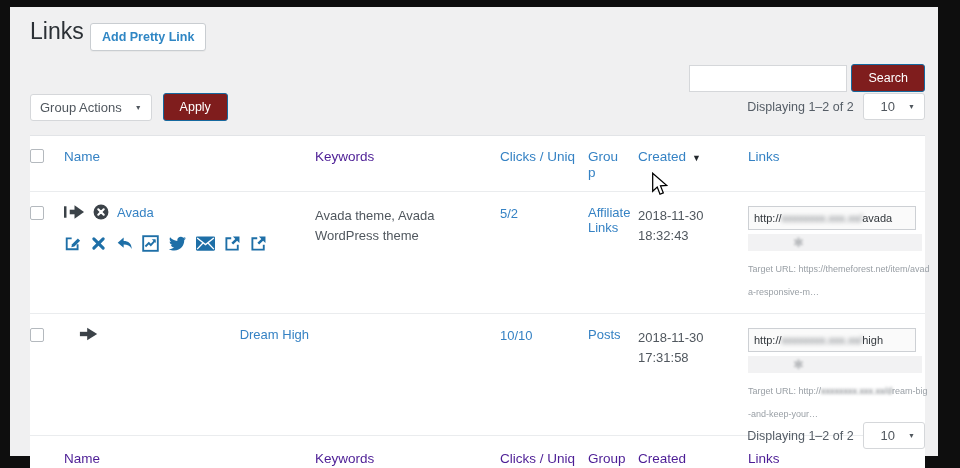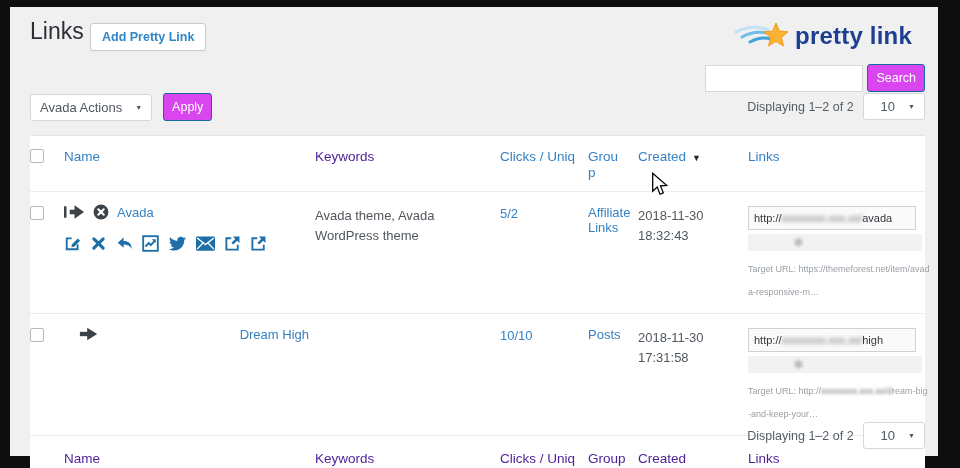--- a/index.html
+++ b/index.html
@@ -20,22 +20,22 @@
     position:absolute; left:80px; top:16px; background:#fff; border:1px solid #c9cdd1;
     border-radius:3px; color:#2f86c4; font-weight:bold; font-size:12.5px; padding:6px 11px;
     box-shadow:0 1px 0 #e8e8e8; cursor:pointer; font-family:inherit;
   }
   .logo { position:absolute; right:26px; top:12px; display:flex; align-items:center; gap:5px; }
   .logo-text { font-size:24px; font-weight:700; color:#1c3f92; letter-spacing:.2px; }
   
   .search-row { position:absolute; top:57px; right:13px; display:flex; align-items:center; }
   .search-input { width:158px; height:27px; border:1px solid #d5d7da; background:#fff; padding:0 6px; font-size:13px; font-family:inherit; }
   .btn-blue {
-    height:28px; margin-left:4px; background:#d946ef; color:#fff; border:1px solid #15699f;
-    border-radius:3px; font-size:12.5px; padding:0 8px; cursor:pointer; font-family:inherit;
+    height:28px; margin-left:4px; background:#7f1d1d; color:#fff; border:1px solid #15699f;
+    border-radius:3px; font-size:12.5px; padding:0 16px; cursor:pointer; font-family:inherit;
   }
   
   .bulk-row { position:absolute; left:20px; top:86px; display:flex; align-items:center; gap:7px; }
   .fake-select {
     background:#fff; border:1px solid #d5d7da; border-radius:3px; height:27px;
     display:flex; align-items:center; padding:0 9px; font-size:13px; color:#50575e; gap:13px; cursor:pointer;
   }
   .caret { font-size:7px; color:#50575e; }
   .displaying-top { position:absolute; top:86px; right:13px; display:flex; align-items:center; gap:9px; }
   .displaying-text { color:#555d66; font-size:12.5px; }
@@ -85,40 +85,29 @@
   .cursor { position:absolute; left:650px; top:172px; z-index:50; pointer-events:none; }
 </style>
 </head>
 <body>
 
 <div class="page">
 
   <h1 class="page-title">Links</h1>
   <button class="add-btn">Add Pretty Link</button>
 
-  <div class="logo">
-    <span style="display:inline-flex;">
-      <svg width="56" height="34" viewBox="0 0 56 34">
-        <path d="M2 13 C12 8, 24 7, 34 11" stroke="#bfe2f5" stroke-width="3" fill="none" stroke-linecap="round"></path>
-        <path d="M8 18 C17 13, 27 12, 36 15" stroke="#6fbde8" stroke-width="3" fill="none" stroke-linecap="round"></path>
-        <path d="M16 23 C23 19, 30 18, 37 20" stroke="#3fa3dd" stroke-width="3" fill="none" stroke-linecap="round"></path>
-        <polygon points="42,4 45.4,12.1 54,12.8 47.5,18.5 49.5,27 42,22.4 34.5,27 36.5,18.5 30,12.8 38.6,12.1" fill="#f9b233" stroke="#f49d1a" stroke-width="1"></polygon>
-      </svg>
-    </span>
-    <span class="logo-text">pretty link</span>
-  </div>
 
   <div class="search-row">
     <input class="search-input" type="text" value="" style="">
     <button class="btn-blue">Search</button>
   </div>
 
   <div class="bulk-row">
     <div class="fake-select">
-      <span>Avada Actions</span>
+      <span>Group Actions</span>
       <span class="caret">▼</span>
     </div>
     <button class="btn-blue">Apply</button>
   </div>
 
   <div class="displaying-top">
     <span class="displaying-text">Displaying 1–2 of 2</span>
     <div class="fake-select per-page">
       <span>10</span>
       <span class="caret">▼</span>

